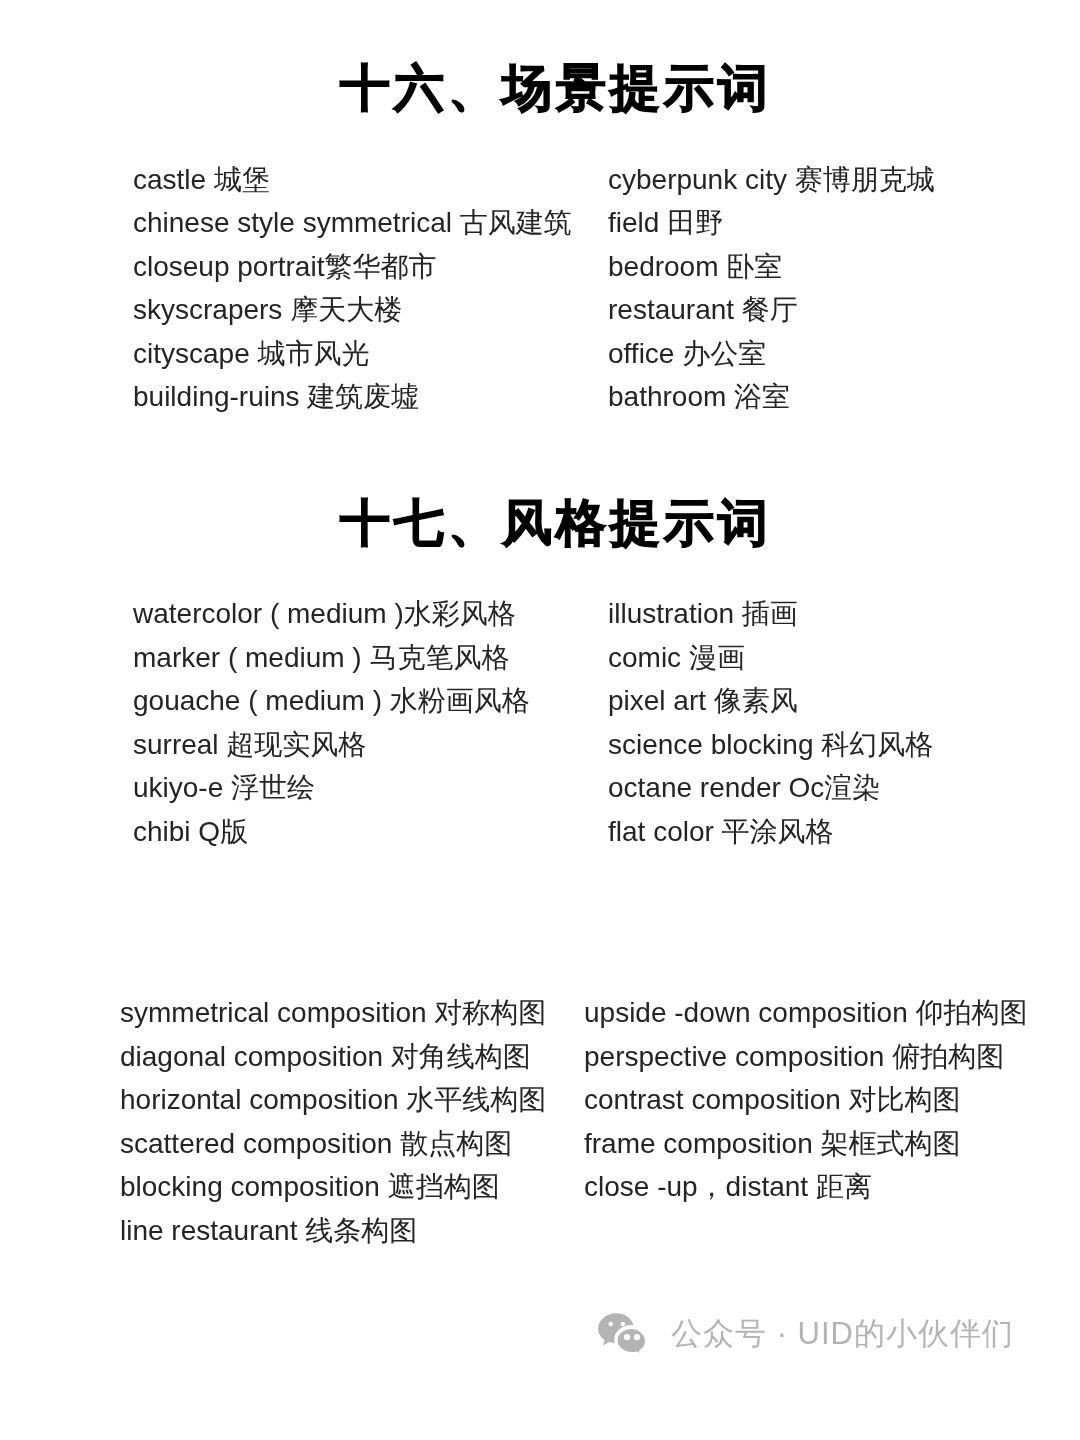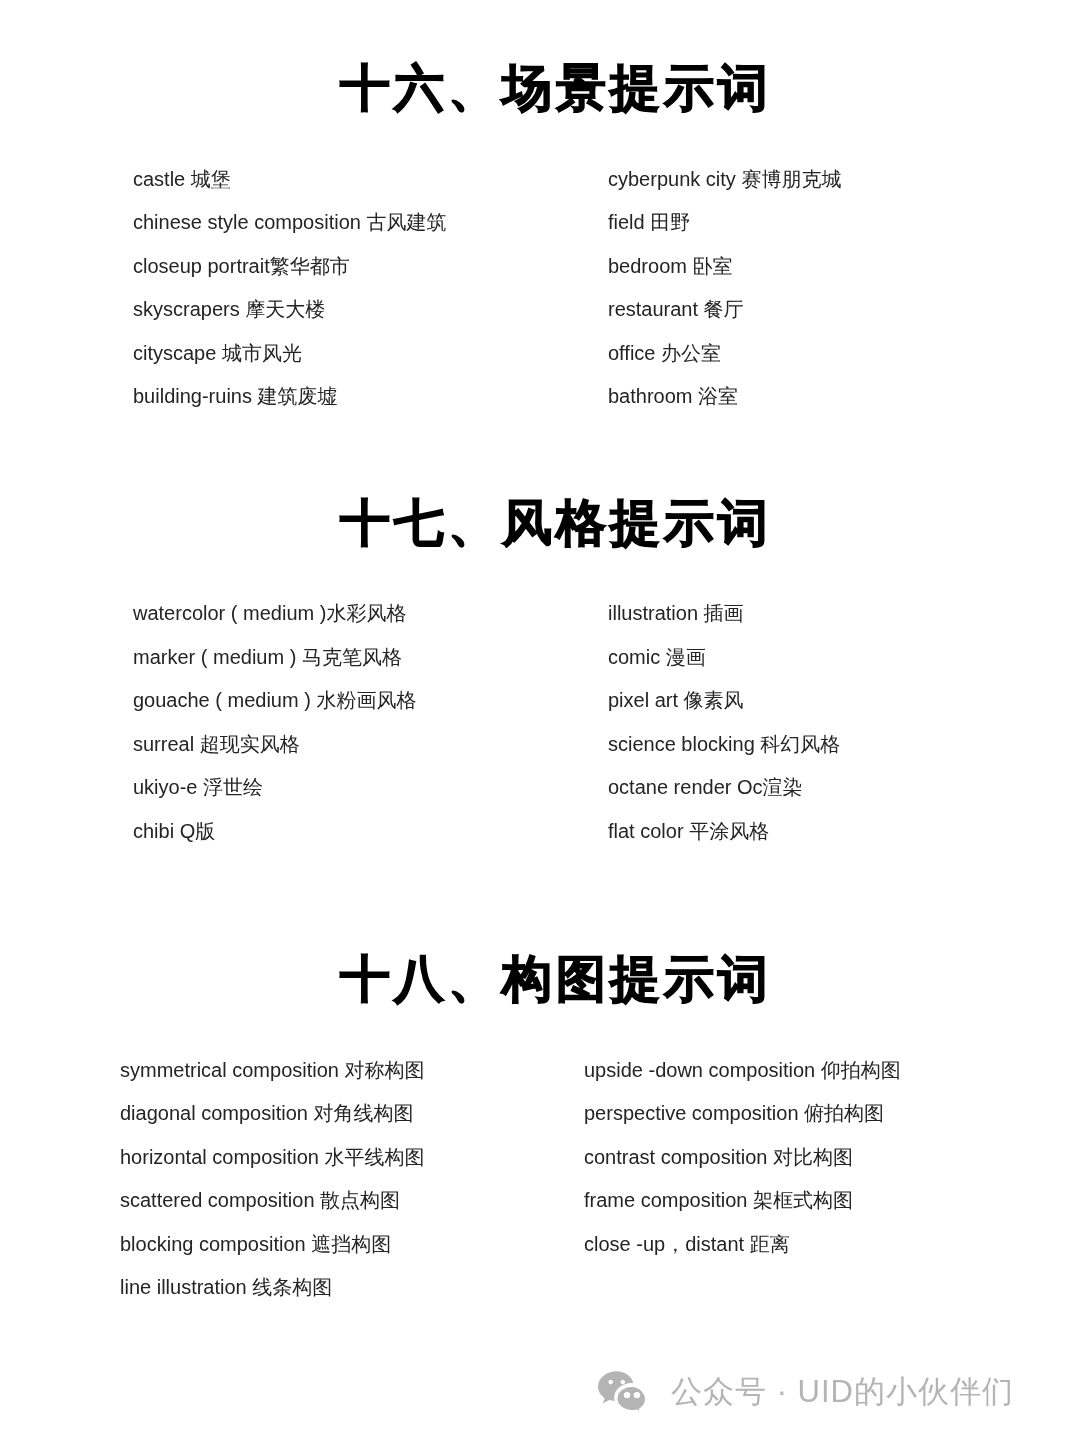--- a/index.html
+++ b/index.html
@@ -34,21 +34,21 @@
   }
   .col { box-sizing: border-box; }
   .col-left {
     width: 608px;
     padding-left: 133px;
     flex: none;
   }
   .col-right { flex: 1; }
   .section-composition .col-left { width: 584px; padding-left: 120px; }
   .item {
-    font-size: 20px;
+    font-size: 28px;
     line-height: 43.5px;
     white-space: nowrap;
     color: #242424;
   }
   .footer {
     margin-top: 60px;
     display: flex;
     justify-content: flex-end;
     align-items: center;
     gap: 22px;
@@ -64,21 +64,21 @@
 </head>
 <body>
 
 <div class="page">
 
   <section class="section section-scene">
     <h1 class="section-title">十六、场景提示词</h1>
     <div class="cols">
       <div class="col col-left">
         <div class="item">castle 城堡</div>
-        <div class="item">chinese style composition 古风建筑</div>
+        <div class="item">chinese style symmetrical 古风建筑</div>
         <div class="item">closeup portrait繁华都市</div>
         <div class="item">skyscrapers 摩天大楼</div>
         <div class="item">cityscape 城市风光</div>
         <div class="item">building-ruins 建筑废墟</div>
       </div>
       <div class="col col-right">
         <div class="item">cyberpunk city 赛博朋克城</div>
         <div class="item">field 田野</div>
         <div class="item">bedroom 卧室</div>
         <div class="item">restaurant 餐厅</div>
@@ -104,29 +104,28 @@
         <div class="item">comic 漫画</div>
         <div class="item">pixel art 像素风</div>
         <div class="item">science blocking 科幻风格</div>
         <div class="item">octane render Oc渲染</div>
         <div class="item">flat color 平涂风格</div>
       </div>
     </div>
   </section>
 
   <section class="section section-composition">
-    <h1 class="section-title">十八、构图提示词</h1>
     <div class="cols">
       <div class="col col-left">
         <div class="item">symmetrical composition 对称构图</div>
         <div class="item">diagonal composition 对角线构图</div>
         <div class="item">horizontal composition 水平线构图</div>
         <div class="item">scattered composition 散点构图</div>
         <div class="item">blocking composition 遮挡构图</div>
-        <div class="item">line illustration 线条构图</div>
+        <div class="item">line restaurant 线条构图</div>
       </div>
       <div class="col col-right">
         <div class="item">upside -down composition 仰拍构图</div>
         <div class="item">perspective composition 俯拍构图</div>
         <div class="item">contrast composition 对比构图</div>
         <div class="item">frame composition 架框式构图</div>
         <div class="item">close -up，distant 距离</div>
       </div>
     </div>
   </section>

